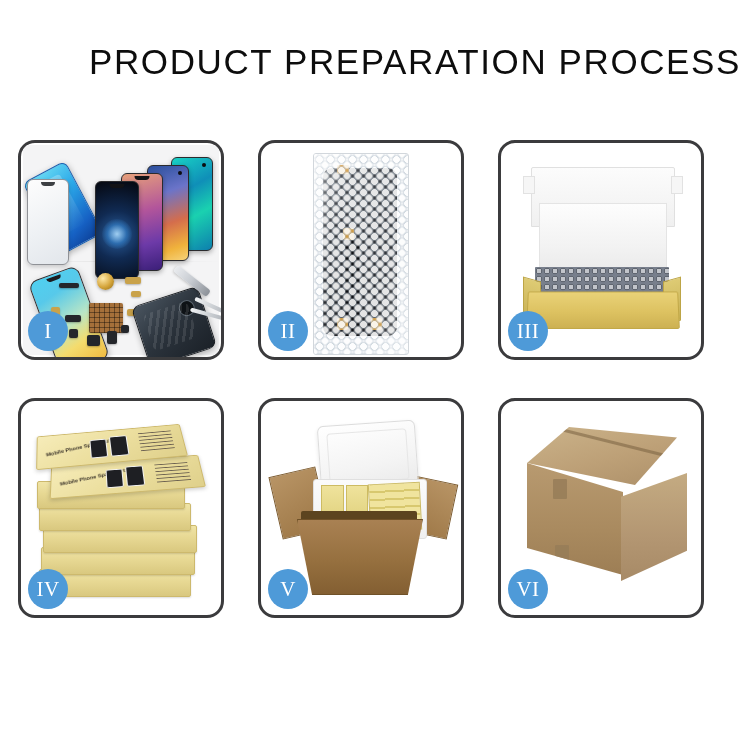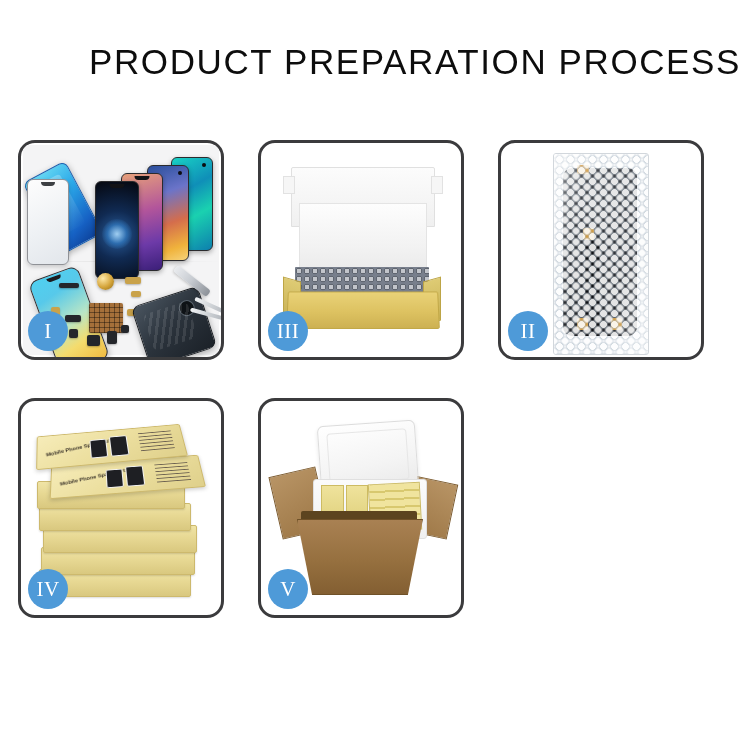--- a/index.html
+++ b/index.html
@@ -458,49 +458,49 @@
       <div class="tweezer">
           <i></i>
           <i></i>
         </div>
     </div>
     <div class="step-badge">I</div>
   </div>
 
   <div class="panel">
     <div class="panel-stage">
-      <div class="box3">
-        <div class="box3-lidback"></div>
-        <div class="box3-foam"></div>
-        <div class="box3-inner">
-          <div class="box3-wrap"></div>
-        </div>
-        <div class="box3-left-flap"></div>
-        <div class="box3-right-flap"></div>
-        <div class="box3-front"></div>
-      </div>
-    </div>
-    <div class="step-badge">III</div>
-  </div>
-
-  <div class="panel">
-    <div class="panel-stage">
       <div class="bubble-bag">
         <div class="bagged-screen">
           <div class="bagged-flex"></div>
           <div class="bagged-conn" style="left:20px; top:60px;"></div>
           <div class="bagged-conn" style="left:14px; top:150px;"></div>
           <div class="bagged-conn" style="left:48px; top:150px;"></div>
           <div class="bag-seal"></div>
         </div>
         <div class="bubbles"></div>
         <div class="bag-sheen"></div>
       </div>
     </div>
     <div class="step-badge">II</div>
+  </div>
+
+  <div class="panel">
+    <div class="panel-stage">
+      <div class="box3">
+        <div class="box3-lidback"></div>
+        <div class="box3-foam"></div>
+        <div class="box3-inner">
+          <div class="box3-wrap"></div>
+        </div>
+        <div class="box3-left-flap"></div>
+        <div class="box3-right-flap"></div>
+        <div class="box3-front"></div>
+      </div>
+    </div>
+    <div class="step-badge">III</div>
   </div>
 
   <div class="panel">
     <div class="panel-stage">
       <div class="stack">
 
         <div class="sbox" style="left:2px;  top:148px; width:150px; height:26px;"></div>
         <div class="sbox" style="left:4px;  top:126px; width:152px; height:26px;"></div>
         <div class="sbox" style="left:6px;  top:104px; width:152px; height:26px;"></div>
         <div class="sbox" style="left:2px;  top:82px;  width:150px; height:26px;"></div>
@@ -539,14 +539,29 @@
           <div class="v-yrow"></div>
         </div>
         <div class="v-ystack"></div>
         <div class="v-carton-inner"></div>
         <div class="v-carton-front"></div>
       </div>
     </div>
     <div class="step-badge">V</div>
   </div>
 
+  <div class="panel">
+    <div class="panel-stage">
+      <div class="c6">
+        <div class="c6-top">
+          <div class="c6-seam"></div>
+        </div>
+        <div class="c6-left">
+          <div class="c6-tape" style="left:26px; top:16px; width:14px; height:20px;"></div>
+          <div class="c6-tape" style="left:28px; top:82px; width:14px; height:20px;"></div>
+        </div>
+        <div class="c6-right"></div>
+      </div>
+    </div>
+    <div class="step-badge">VI</div>
+  </div>
 
 </div>
 
 </body></html>

